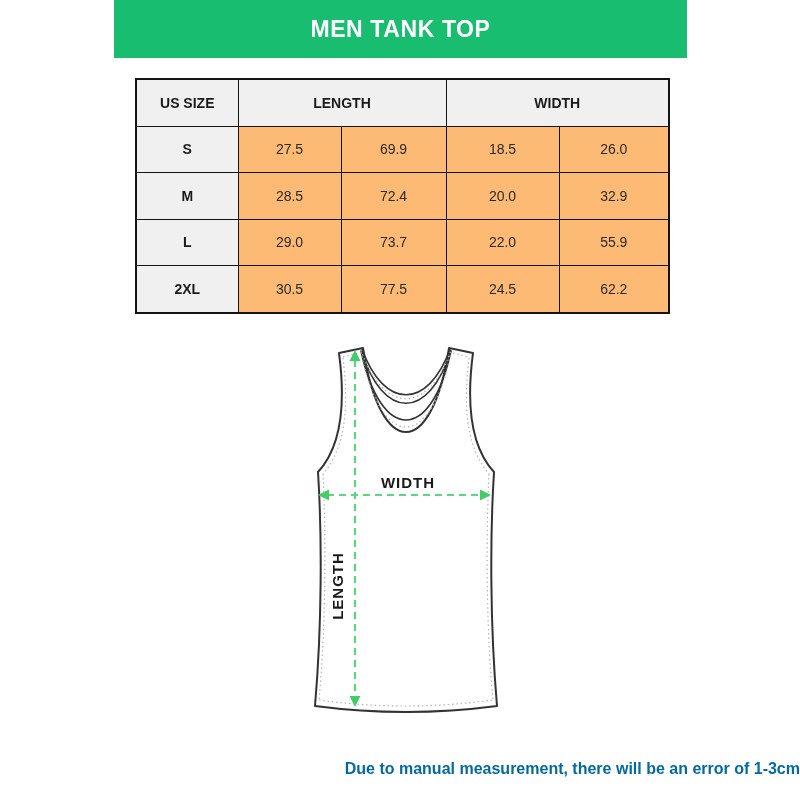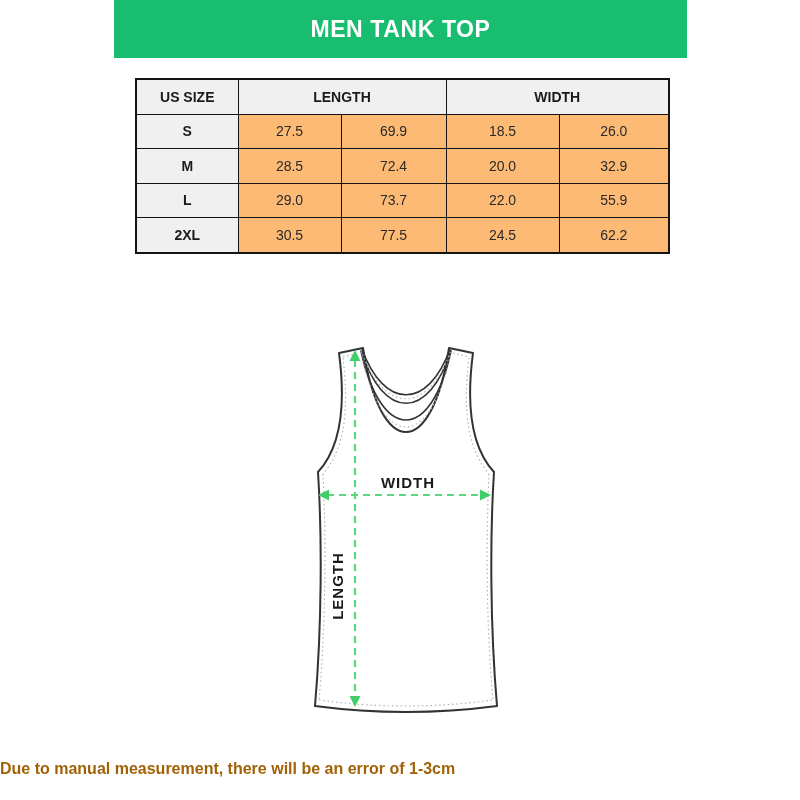--- a/index.html
+++ b/index.html
@@ -14,35 +14,35 @@
   .banner .title{
     color:#ffffff;font-weight:bold;font-size:23px;letter-spacing:.6px;
   }
   table.size-table{
     position:absolute;left:135px;top:78px;width:533px;
     border-collapse:collapse;table-layout:fixed;
     border:2px solid #141414;
   }
   .size-table th,.size-table td{
     border:1px solid #141414;text-align:center;vertical-align:middle;
-    height:29.5px;padding:2px;font-size:14px;color:#1a1a1a;
+    height:29.5px;padding:8px;font-size:14px;color:#1a1a1a;
   }
   .size-table th{background:#f0f0f0;font-weight:bold;}
   .size-table td{background:#fdba74;font-weight:normal;color:#2a2a2a;}
   .size-table td.size-cell{background:#f0f0f0;font-weight:bold;color:#1a1a1a;}
   .diagram{
     position:absolute;left:300px;top:340px;width:212px;height:380px;
   }
   .svg-label{
     font-family:"Liberation Sans", sans-serif;font-weight:bold;
     font-size:15px;fill:#1a1a1a;letter-spacing:1px;
   }
   .disclaimer{
-    position:absolute;left:0;top:760px;width:800px;text-align:left;
-    font-weight:bold;font-size:16px;color:#a16207;
+    position:absolute;left:0;top:760px;width:800px;text-align:right;
+    font-weight:bold;font-size:16px;color:#0369a1;
   }
 </style>
 </head>
 <body>
 
 <div class="banner">
   <span class="title">MEN TANK TOP</span>
 </div>
 
 <table class="size-table">

